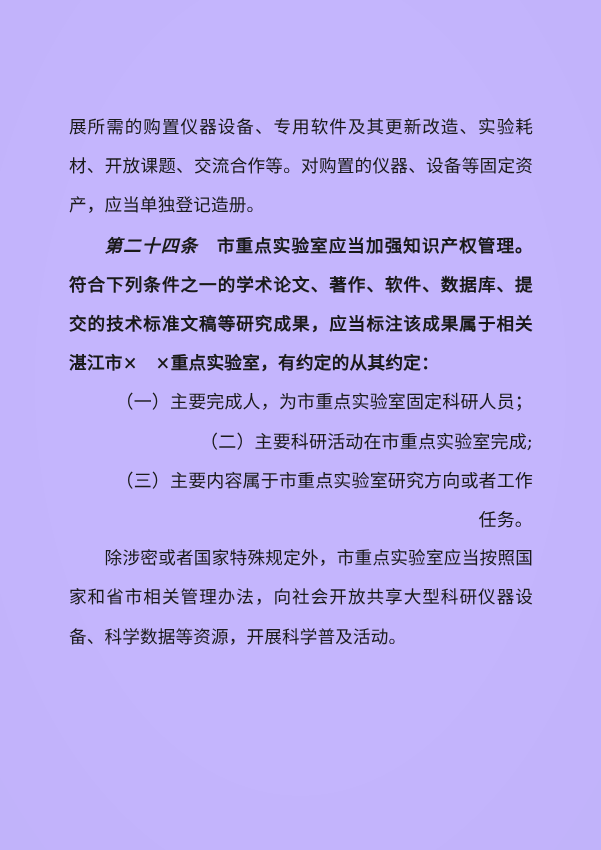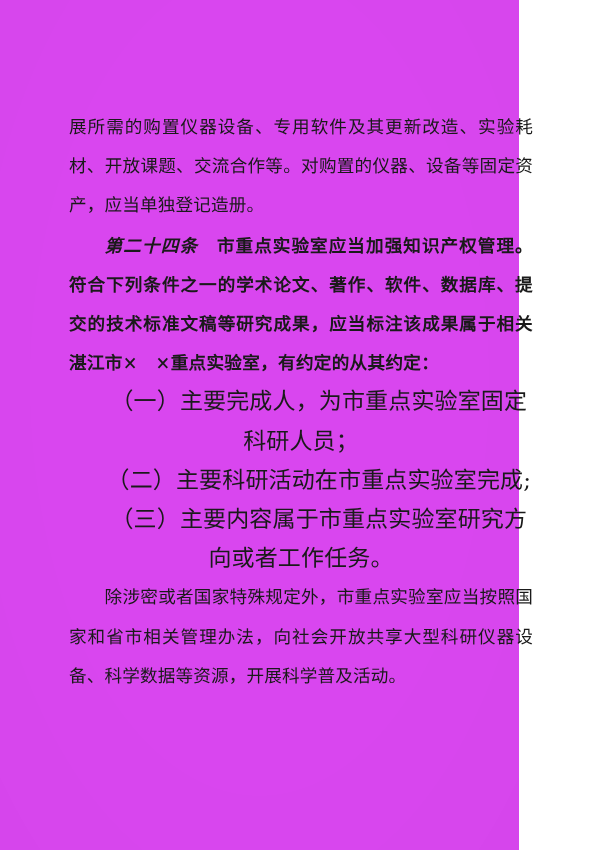--- a/index.html
+++ b/index.html
@@ -13,23 +13,23 @@
     height: 850px;
     overflow: hidden;
     font-family: "DejaVu Serif", "Liberation Serif", serif;
     color: #161616;
     -webkit-font-smoothing: antialiased;
   }
 
   
   .page {
     position: relative;
-    width: 519px;
+    width: 601px;
     height: 850px;
-    background: #d946ef;
+    background: #c4b5fd;
     box-sizing: border-box;
   }
 
   
   .scan-tint {
     position: absolute;
     inset: 0;
     pointer-events: none;
     background:
       radial-gradient(ellipse at 50% 45%, rgba(255,255,255,0) 55%, rgba(0,0,0,0.012) 100%);
@@ -68,23 +68,23 @@
     font-style: italic;
   }
   .para.article {
     font-weight: 700;
     letter-spacing: 0.3px;
   }
 
   
   .item {
     margin: 0;
-    font-size: 23px;
+    font-size: 18px;
     line-height: 39.2px;
-    text-align: center;
+    text-align: right;
     letter-spacing: 0.15px;
     text-indent: 35.6px;
     word-break: break-all;
     color: #1a1a1a;
   }
 </style>
 </head>
 <body>
 
 <div class="page">

